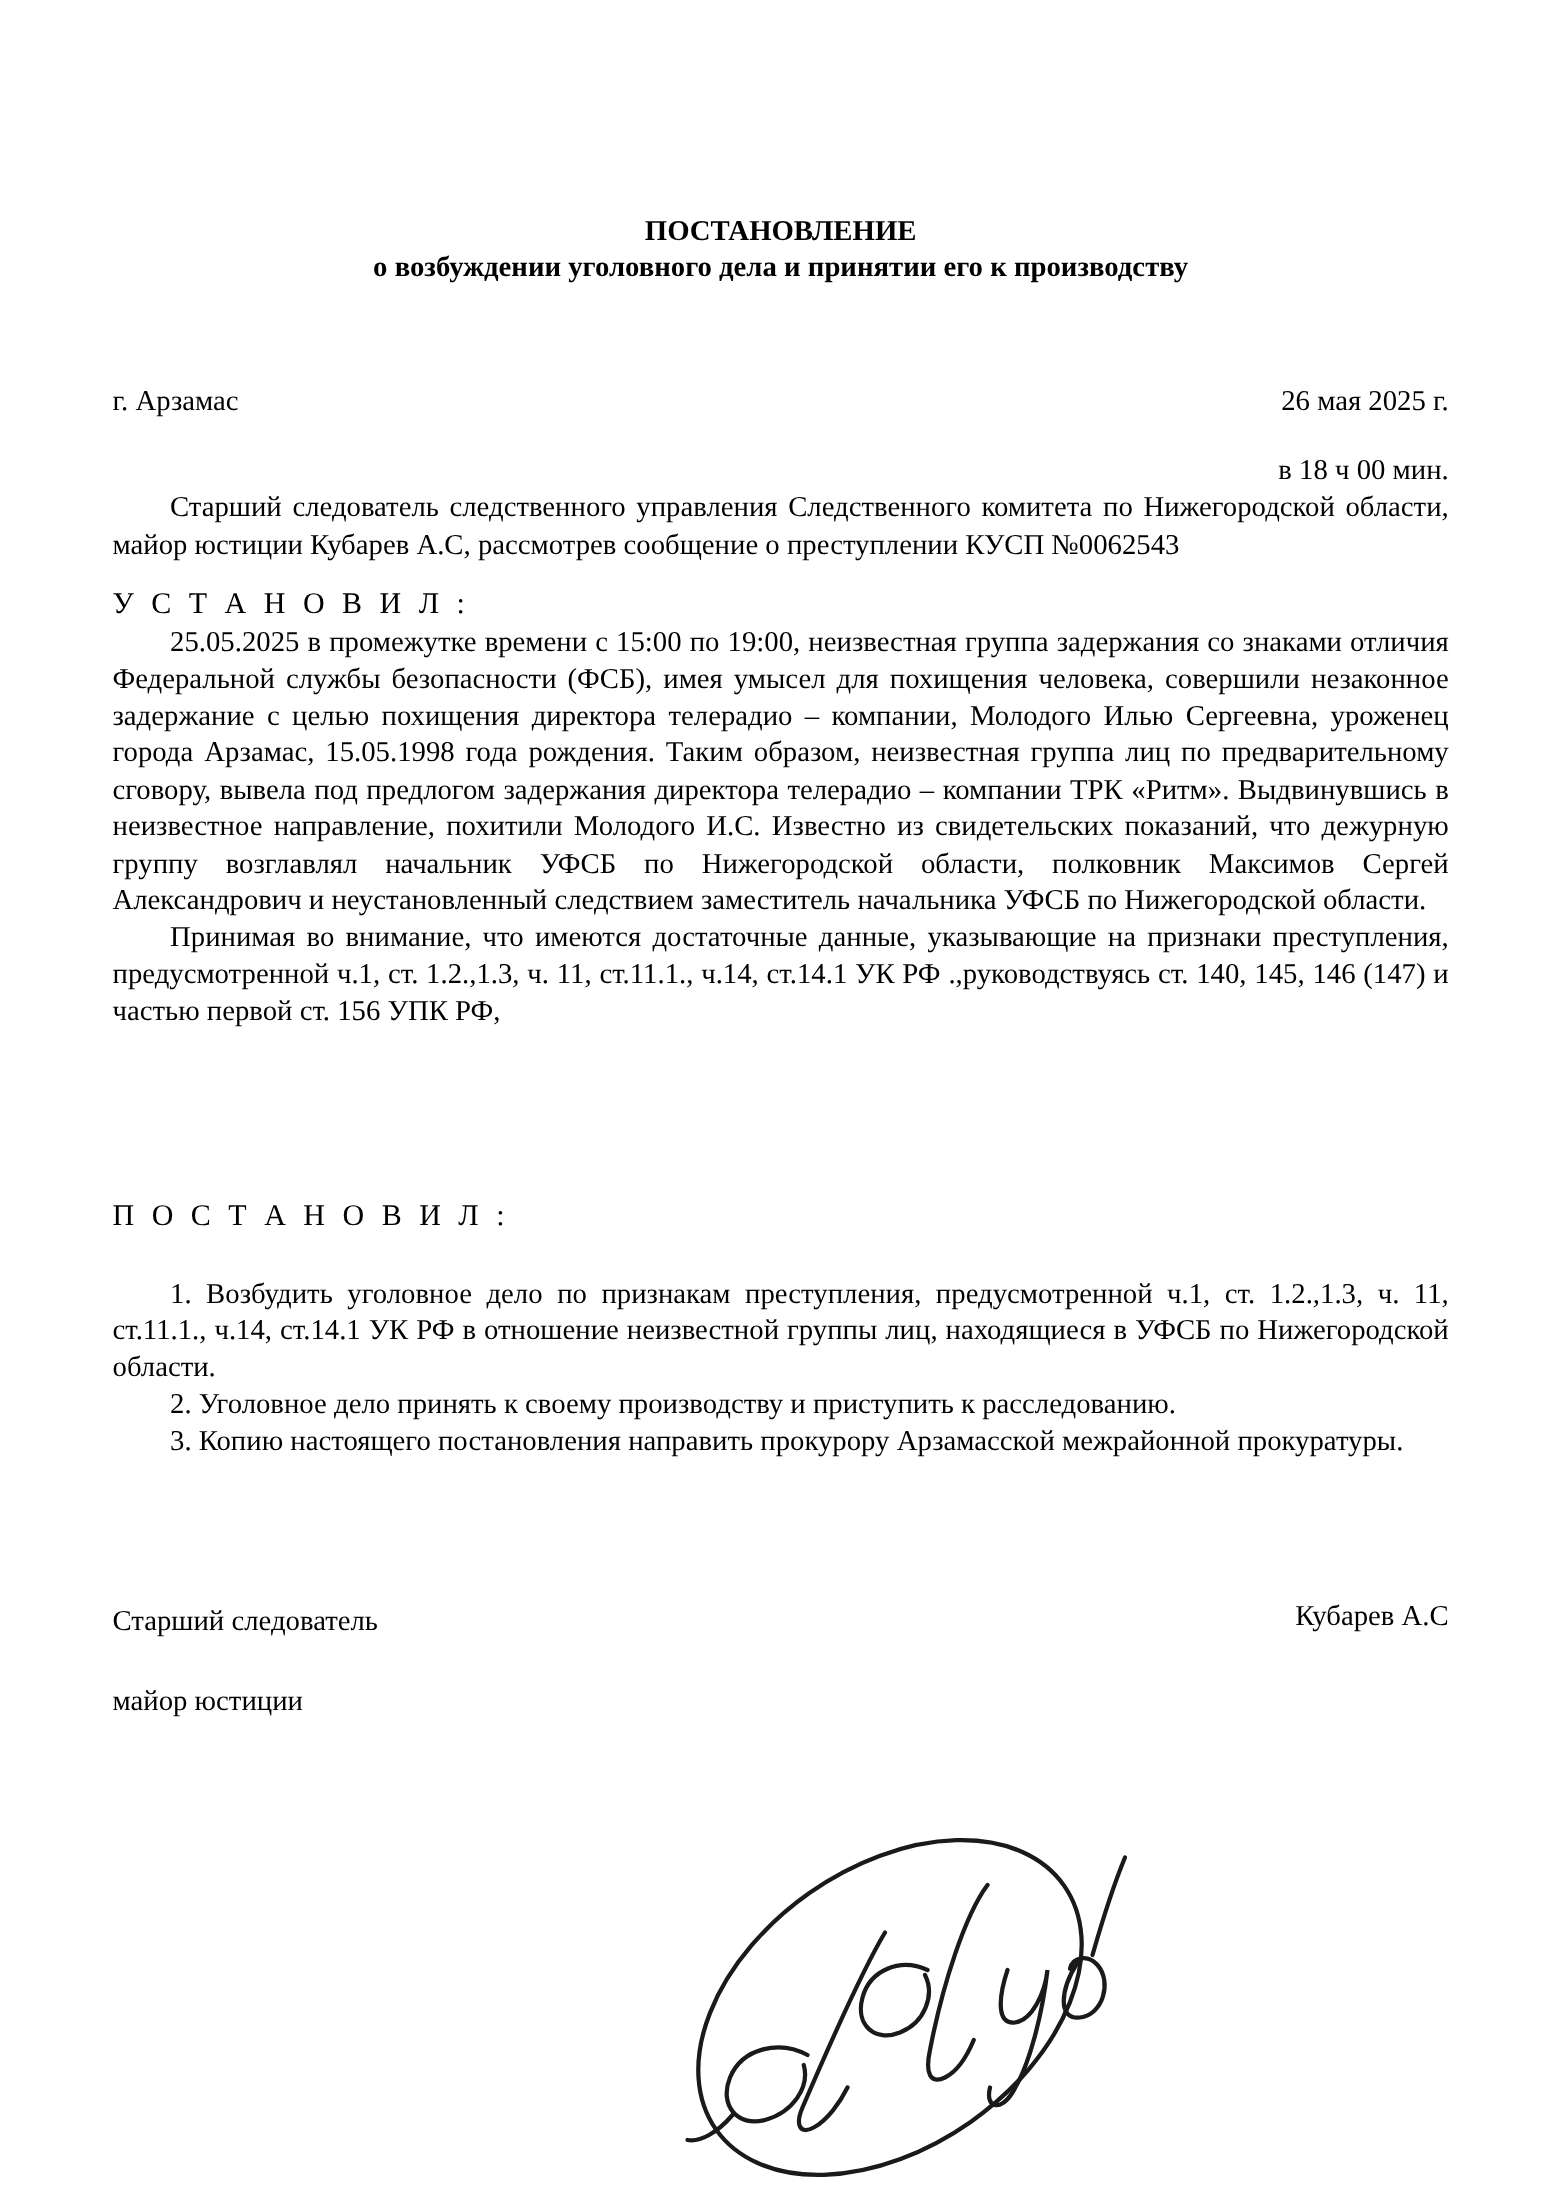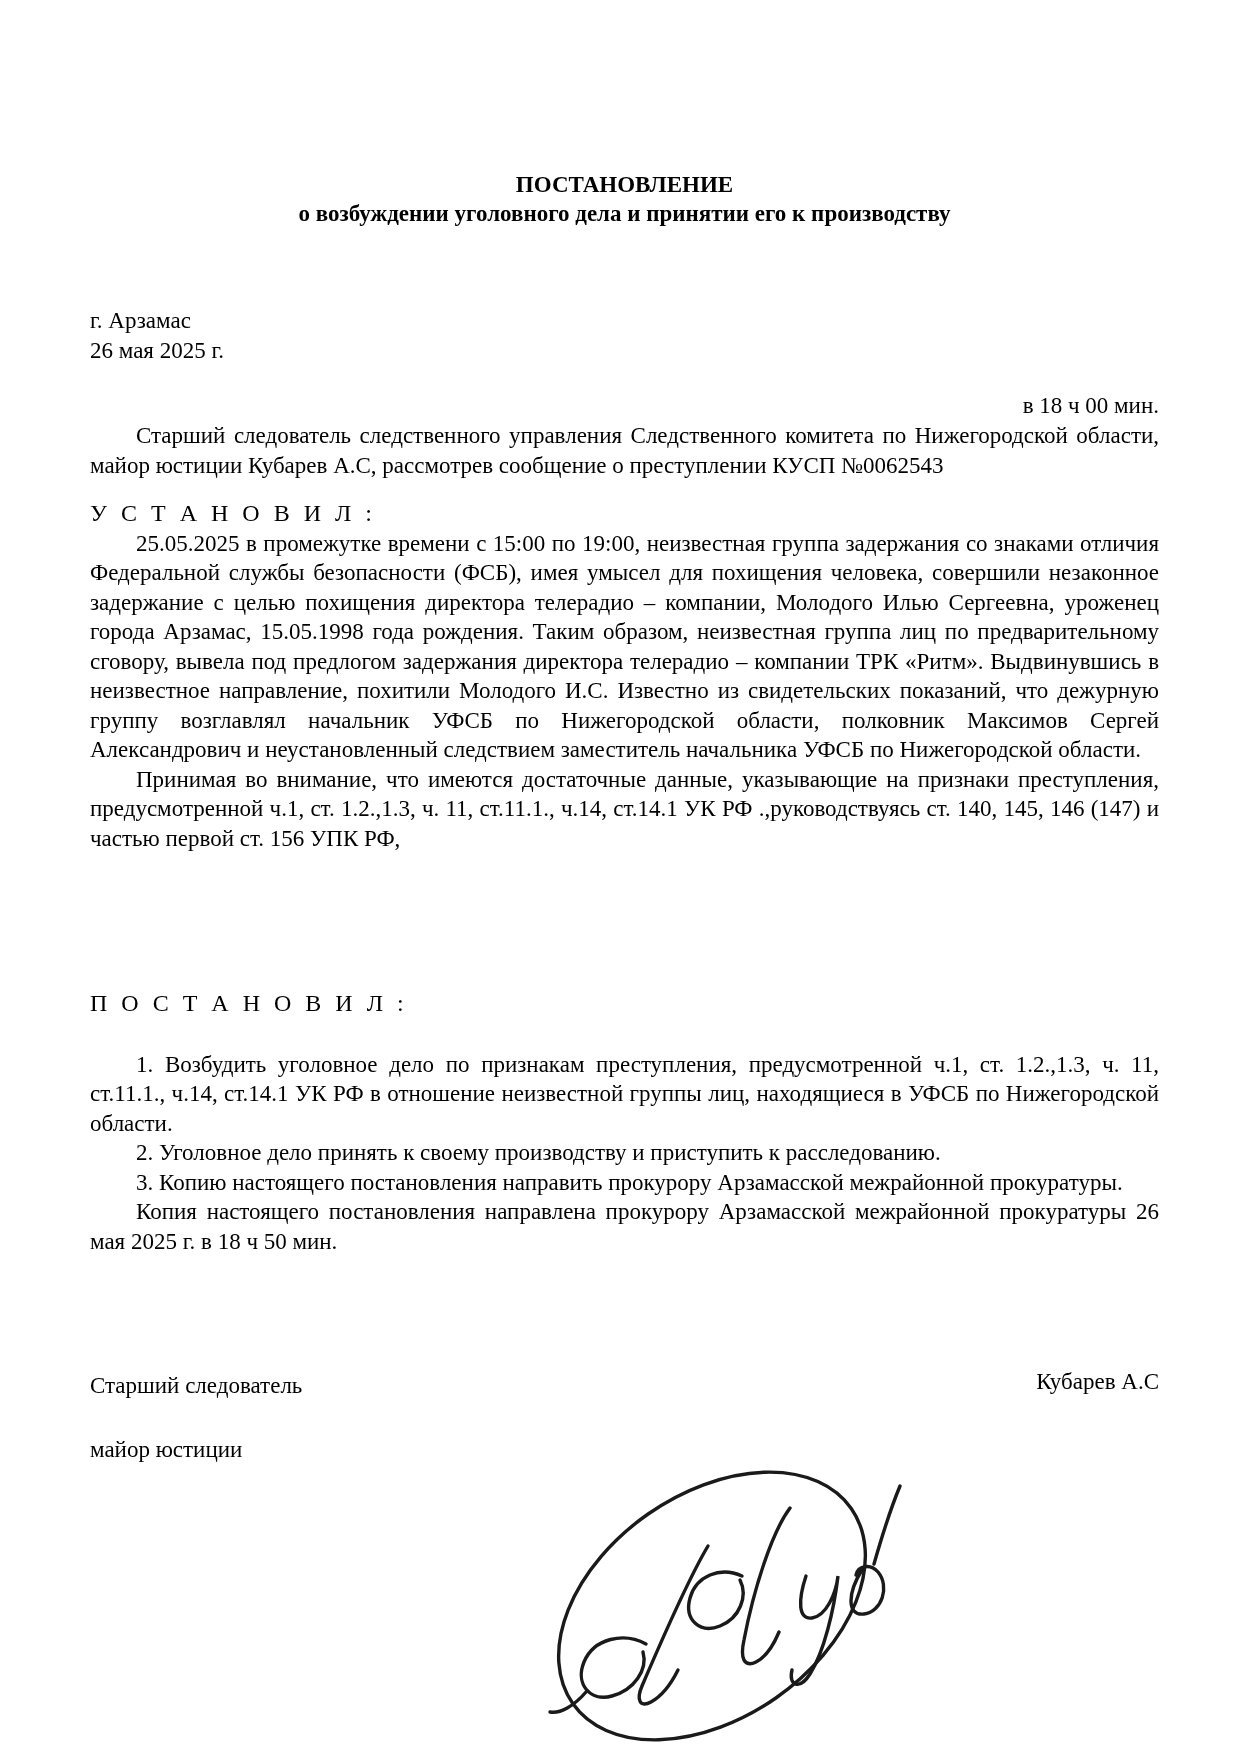--- a/index.html
+++ b/index.html
@@ -22,21 +22,20 @@
     font-weight: bold;
     font-size: 23px;
     line-height: 29px;
   }
   .dateline {
     margin-top: 78px;
     display: flex;
     justify-content: space-between;
     font-size: 23px;
     line-height: 30px;
-    flex-direction: column;
   }
   .timeline {
     margin-top: 25px;
     text-align: right;
     font-size: 23px;
     line-height: 30px;
   }
   p.body-par {
     margin: 0;
     font-size: 23px;
@@ -101,21 +100,20 @@
   <p class="body-par par-grounds">Принимая во внимание, что имеются достаточные данные, указывающие на признаки преступления, предусмотренной ч.1, ст. 1.2.,1.3, ч. 11, ст.11.1., ч.14, ст.14.1 УК РФ .,руководствуясь ст. 140, 145, 146 (147) и частью первой ст. 156 УПК РФ,</p>
 
   <div class="sec-heading h-resolved">П О С Т А Н О В И Л :</div>
 
   <div class="items">
     <p class="body-par">1. Возбудить уголовное дело по признакам преступления, предусмотренной ч.1, ст. 1.2.,1.3, ч. 11, ст.11.1., ч.14, ст.14.1 УК РФ в отношение неизвестной группы лиц, находящиеся в УФСБ по Нижегородской области.</p>
     <p class="body-par">2. Уголовное дело принять к своему производству и приступить к расследованию.</p>
     <p class="body-par">3. Копию настоящего постановления направить прокурору Арзамасской межрайонной прокуратуры.</p>
   </div>
 
-  <p class="body-par copy-note">Копия настоящего постановления направлена прокурору Арзамасской межрайонной прокуратуры 26 мая 2025 г. в 18 ч 50 мин.</p>
 
   <div class="sig-block">
     <div class="sig-left">
       <div>Старший следователь</div>
       <div>майор юстиции</div>
     </div>
     <div class="sig-name">Кубарев А.С</div>
   </div>
 
 </div>

